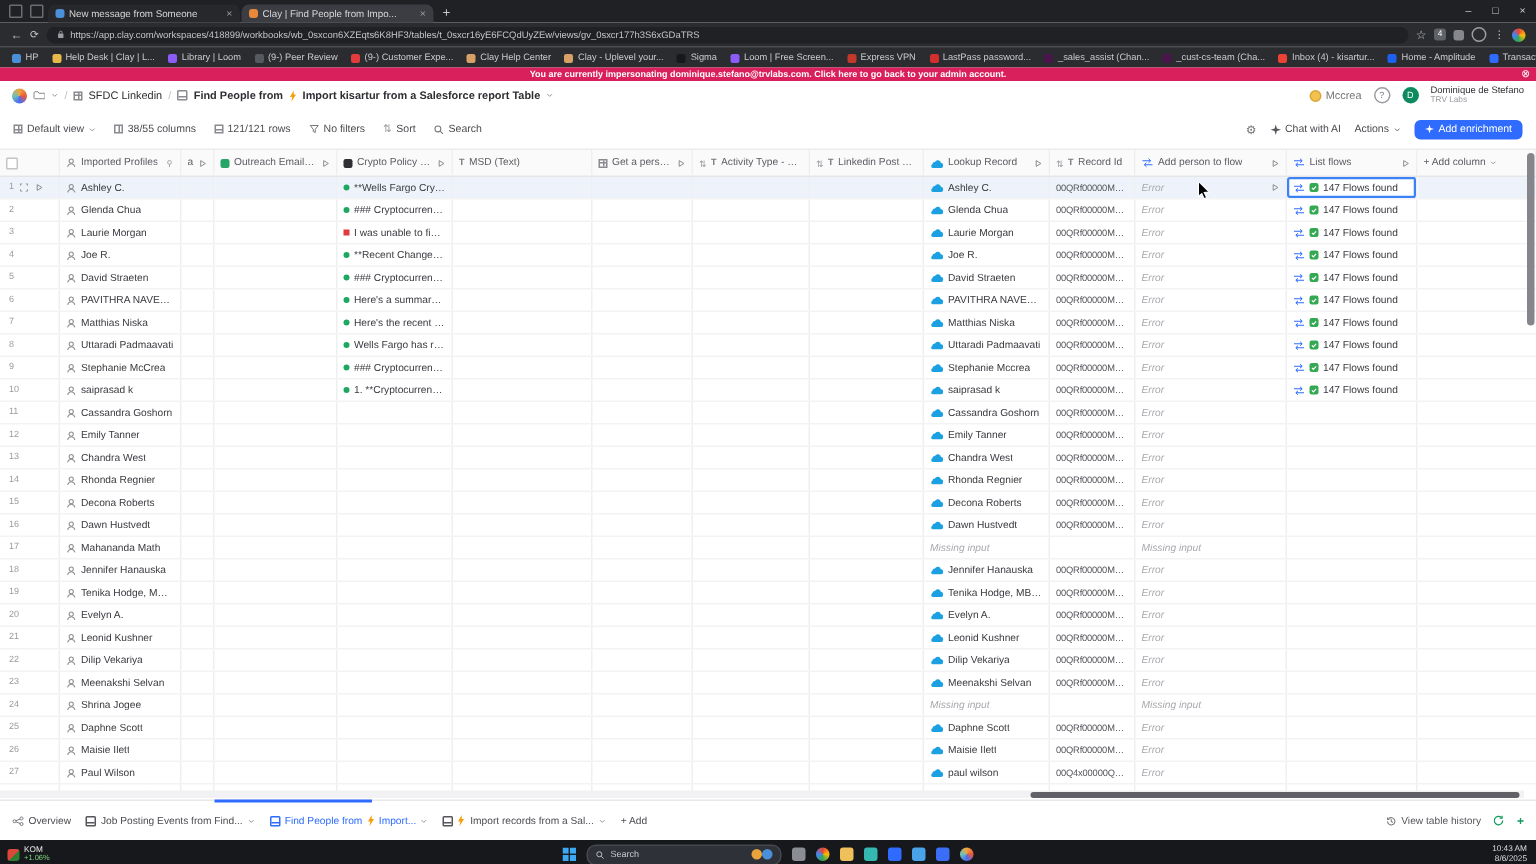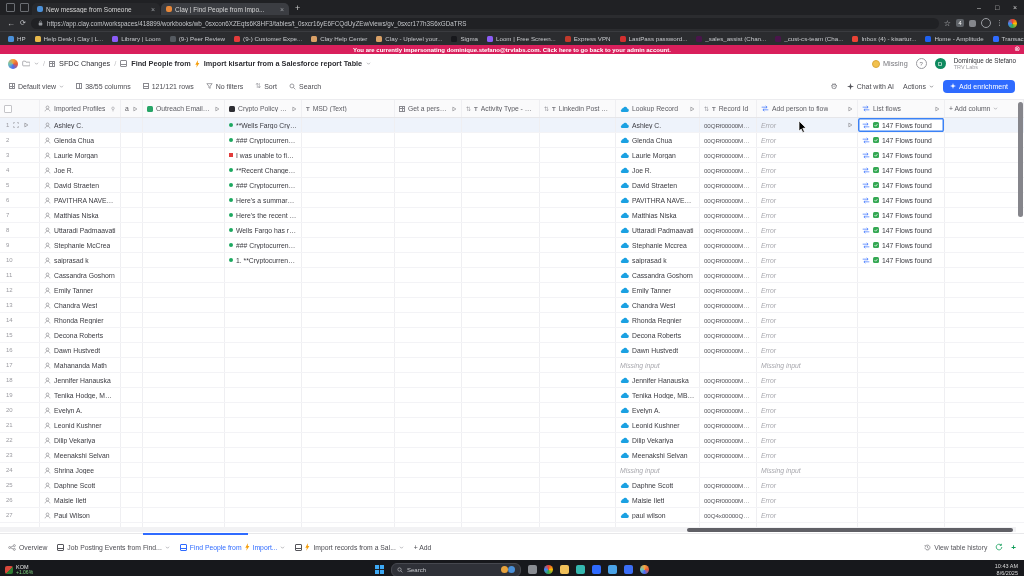--- a/index.html
+++ b/index.html
@@ -230,35 +230,35 @@
     <span class="muted-ic">
       <svg width="8" height="7" viewBox="0 0 12 9">
           <path d="M1 2a1 1 0 0 1 1-1h3l1 1.5h5a1 1 0 0 1 1 1V7a1 1 0 0 1-1 1H2a1 1 0 0 1-1-1z" fill="none" stroke="#8a8a90"></path>
         </svg>
     </span>
     <svg width="5" height="5" viewBox="0 0 10 10">
         <path d="M2 3.5l3 3 3-3" stroke="#8a8a90" fill="none" stroke-width="1.2"></path>
       </svg>
     <span class="crumb-sep">/</span>
     <span class="gicon"></span>
-    <span>SFDC Changes</span>
+    <span>SFDC Linkedin</span>
     <span class="crumb-sep">/</span>
     <span class="tbl" style="color:#8a8a90;"></span>
     <span style="font-weight:bold;">Find People from</span>
     <svg width="5" height="8" viewBox="0 0 8 12">
         <path d="M4.5 0L0.5 7h2.5L2 12l5-7.5H4.5z" fill="#f59e0b"></path>
       </svg>
     <span style="font-weight:bold;">Import kisartur from a Salesforce report Table</span>
     <svg width="5" height="5" viewBox="0 0 10 10">
         <path d="M2 3.5l3 3 3-3" stroke="#8a8a90" fill="none" stroke-width="1.2"></path>
       </svg>
     <div id="hdr-right">
       <span class="tbitem">
         <span class="coin"></span>
-        <span style="color:#77777d;">Missing</span>
+        <span style="color:#77777d;">Mccrea</span>
       </span>
       <span class="qcirc">?</span>
       <span id="uavatar">D</span>
       <span>
         <div id="uname">Dominique de Stefano</div>
         <div id="uorg">TRV Labs</div>
       </span>
     </div>
   </div>
 

